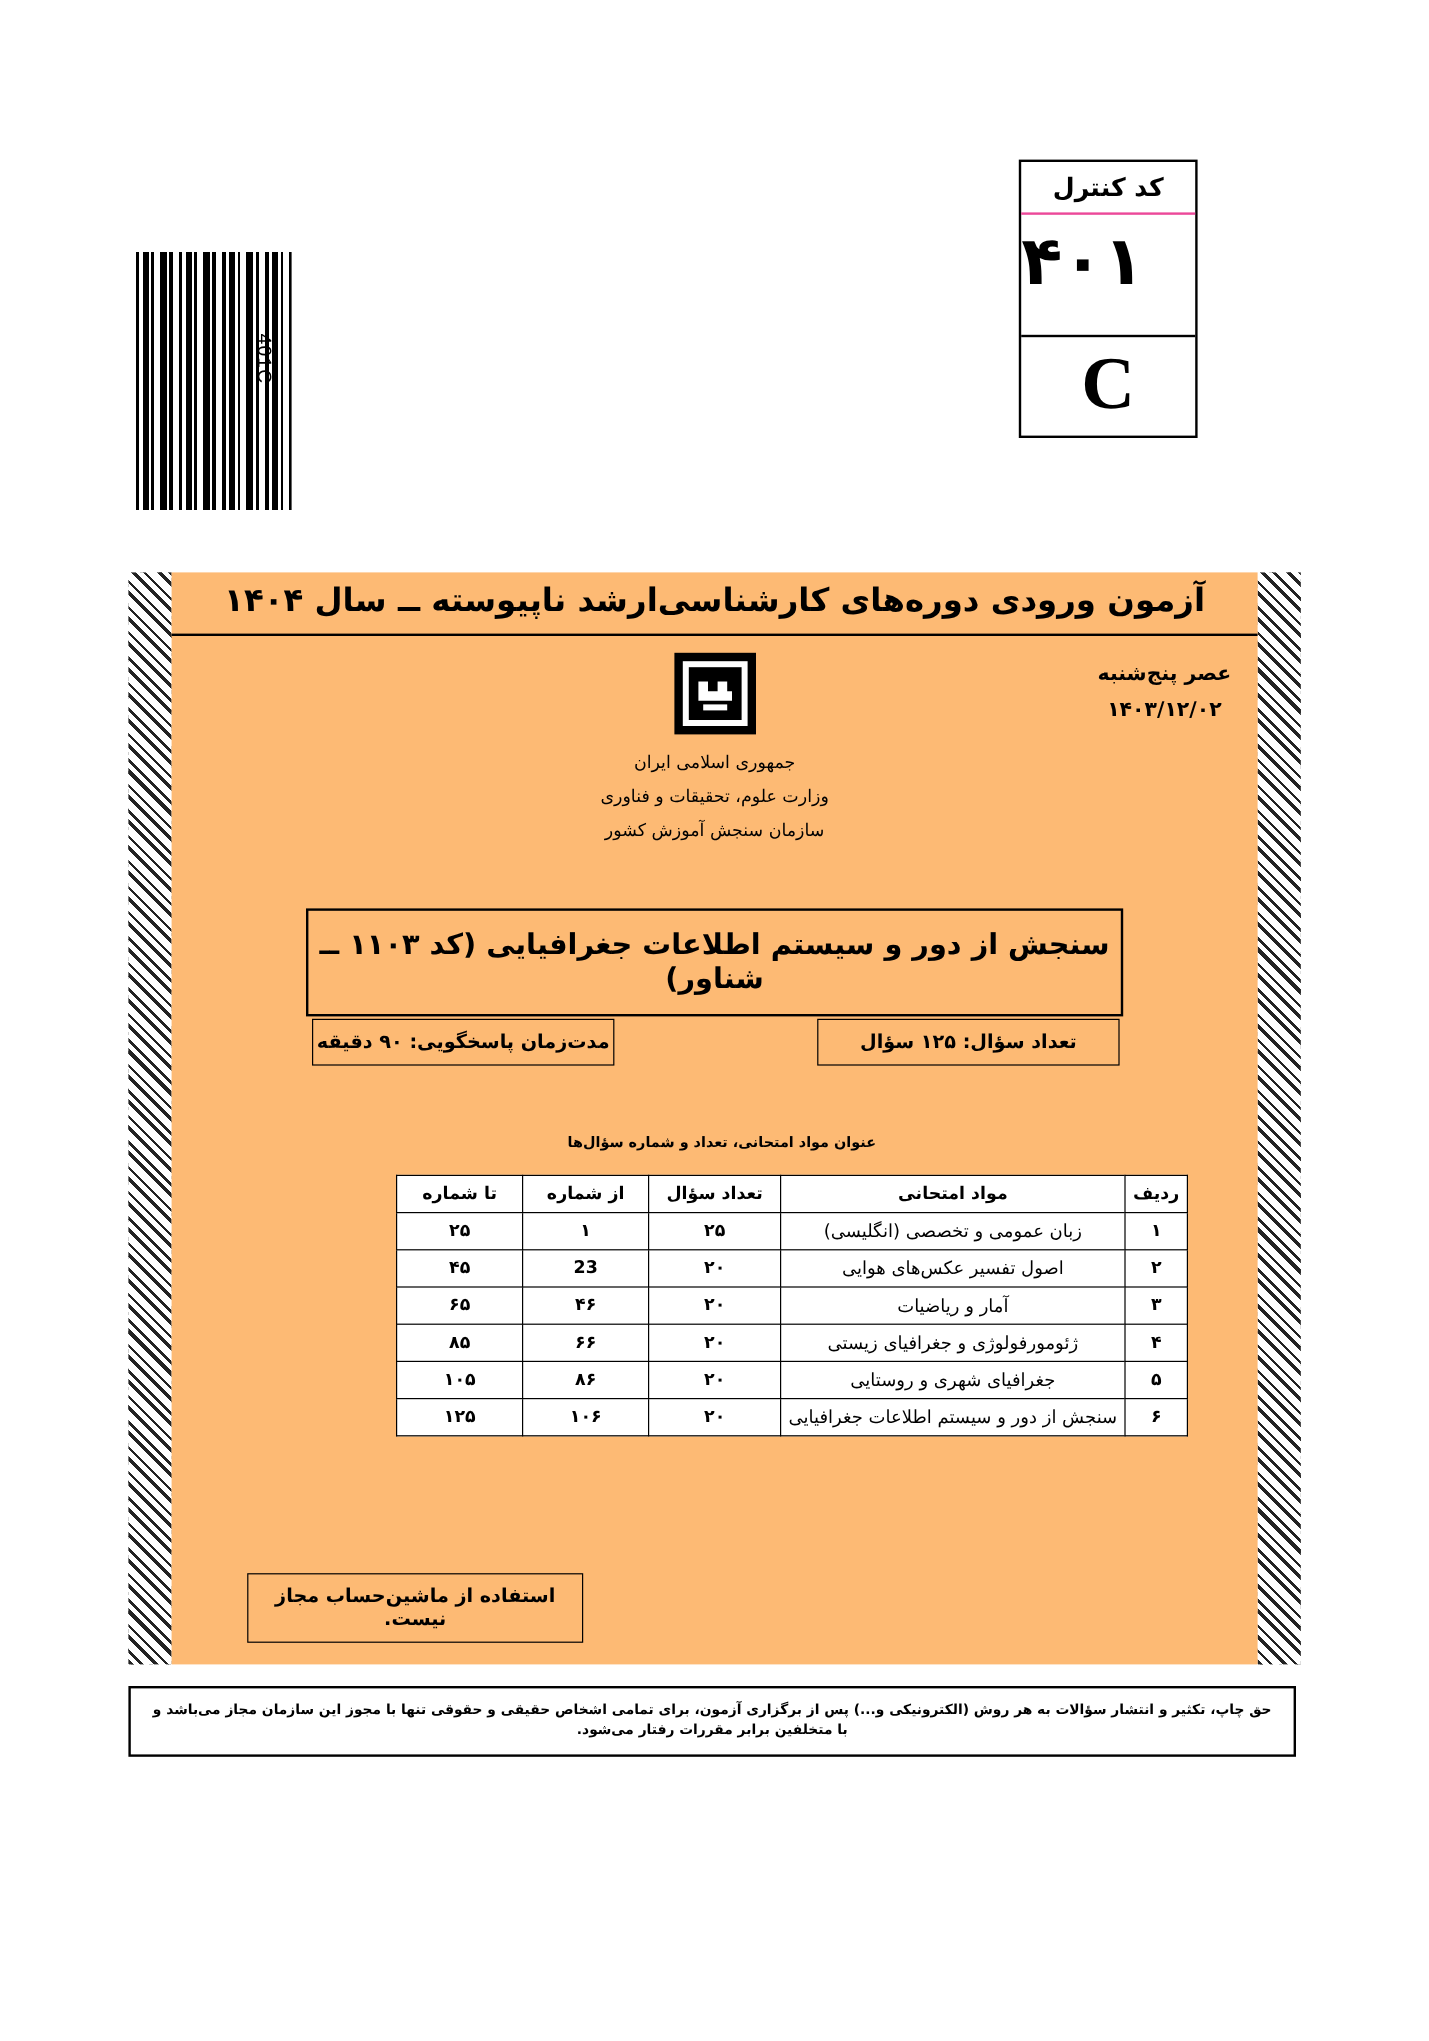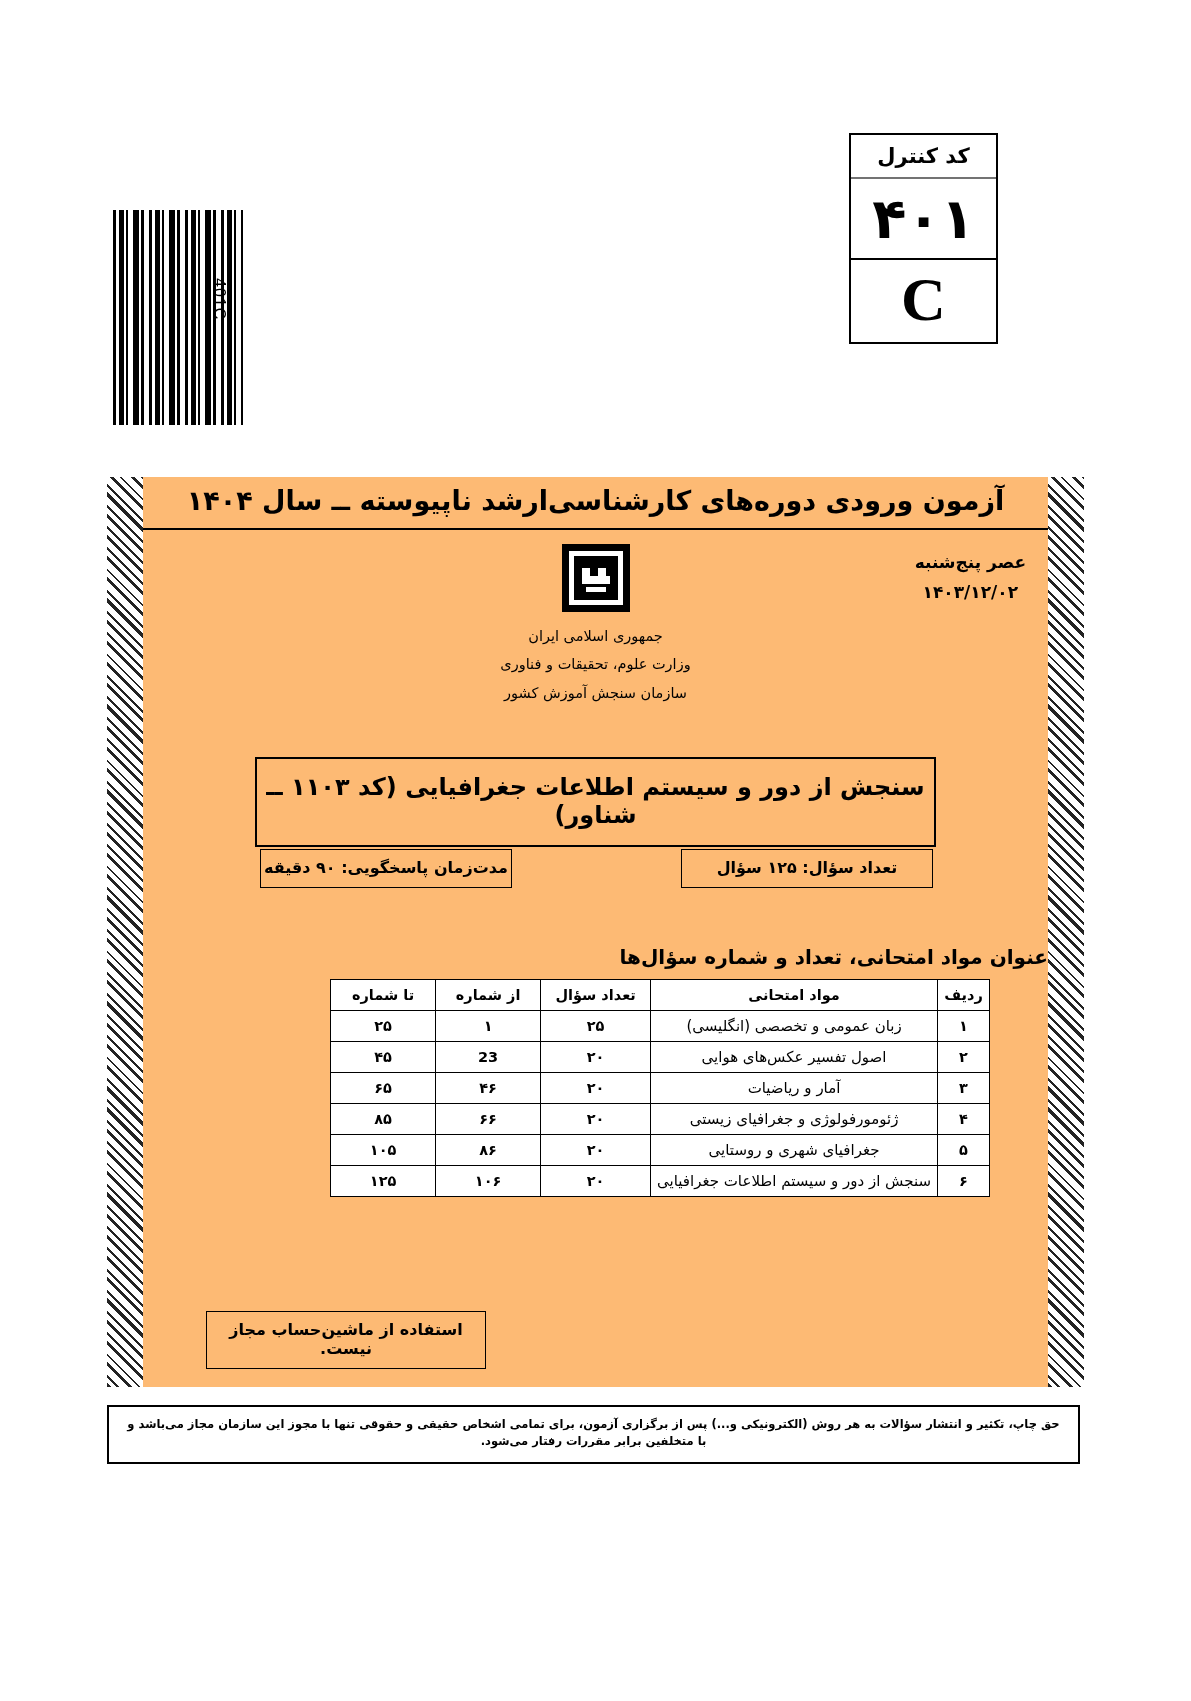--- a/index.html
+++ b/index.html
@@ -28,28 +28,28 @@
     right: 193px;
     width: 145px;
     border: 2px solid #000;
     background: #fff;
   }
   .control-label {
     text-align: center;
     font-size: 21px;
     font-weight: bold;
     padding: 9px 0 9px;
-    border-bottom: 2px solid #737373;
+    border-bottom: 2px solid #ec4899;
     letter-spacing: 0px;
   }
   .control-number {
-    text-align: center;
+    text-align: left;
     font-size: 56px;
     font-weight: bold;
-    padding: 12px 0 11px;
+    padding: 12px 0 32px;
     line-height: 1;
     border-bottom: 2px solid #000;
   }
   .control-letter {
     text-align: center;
     font-size: 62px;
     font-weight: bold;
     font-family: "Liberation Serif", "DejaVu Serif", serif;
     padding: 8px 0 12px;
     line-height: 1;
@@ -194,22 +194,22 @@
     width: 250px;
   }
   .count-box    { right: 115px; }
   .duration-box { left: 117px; }
 
   
   .table-caption {
     position: absolute;
     top: 468px;
     left: 12px; right: 0;
-    text-align: right;
-    font-size: 20px;
+    text-align: center;
+    font-size: 12px;
     font-weight: bold;
   }
 
   
   table.subjects {
     position: absolute;
     top: 502px;
     left: 58px;
     right: 58px;
     border-collapse: collapse;

